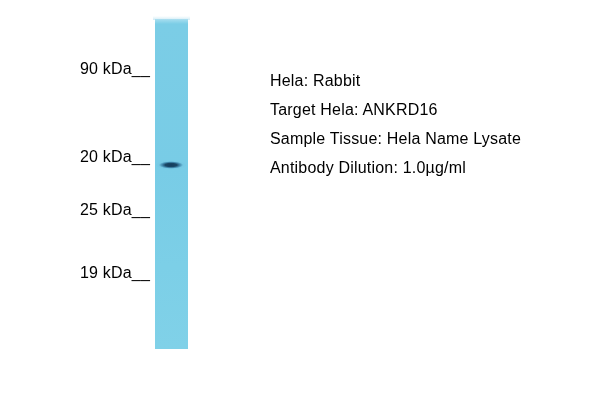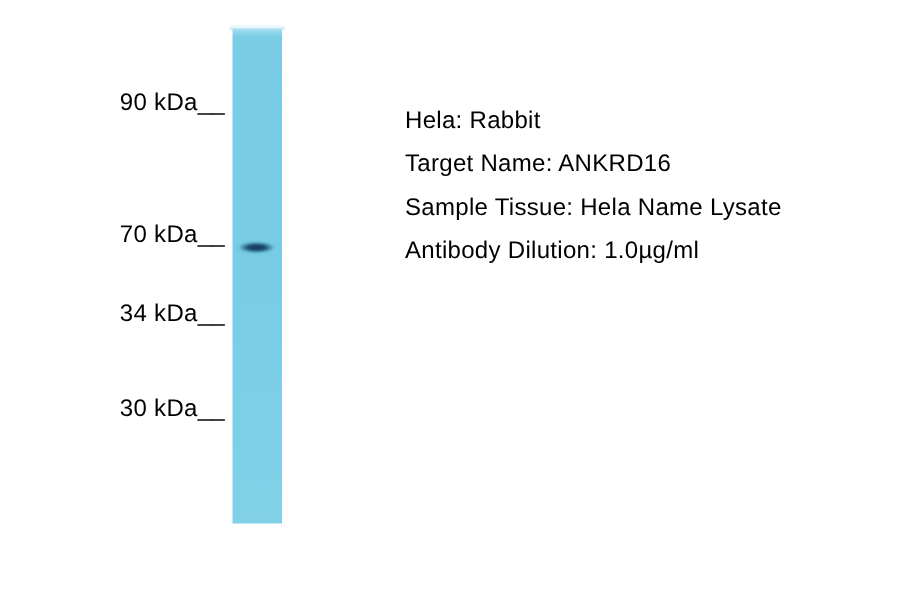--- a/index.html
+++ b/index.html
@@ -88,24 +88,24 @@
 </head>
 <body>
 
 <div class="figure">
 
   <div class="lane"></div>
 
   <div class="band"></div>
 
   <div class="marker m-90">90 kDa__</div>
-  <div class="marker m-40">70 kDa__</div>
-  <div class="marker m-29">34 kDa__</div>
-  <div class="marker m-22">30 kDa__</div>
+  <div class="marker m-40">20 kDa__</div>
+  <div class="marker m-29">25 kDa__</div>
+  <div class="marker m-22">19 kDa__</div>
 
   <div class="info">
     <p>Hela: Rabbit</p>
-    <p>Target Name: ANKRD16</p>
+    <p>Target Hela: ANKRD16</p>
     <p>Sample Tissue: Hela Name Lysate</p>
     <p>Antibody Dilution: 1.0µg/ml</p>
   </div>
 
 </div>
 
 </body></html>

